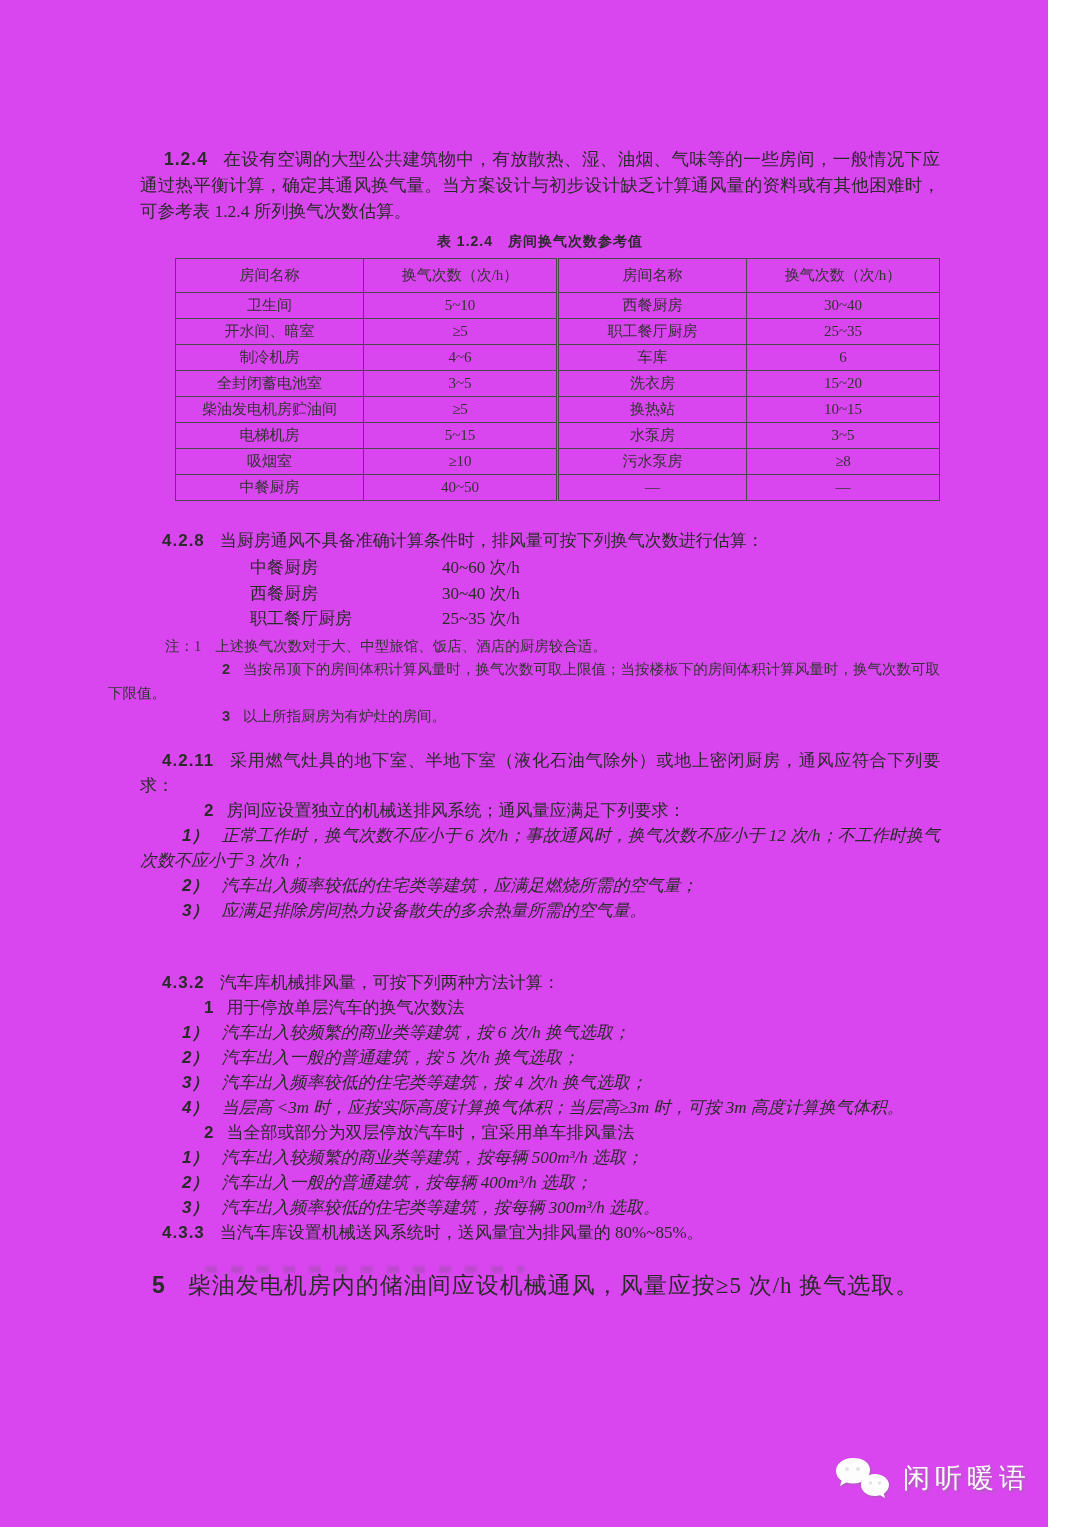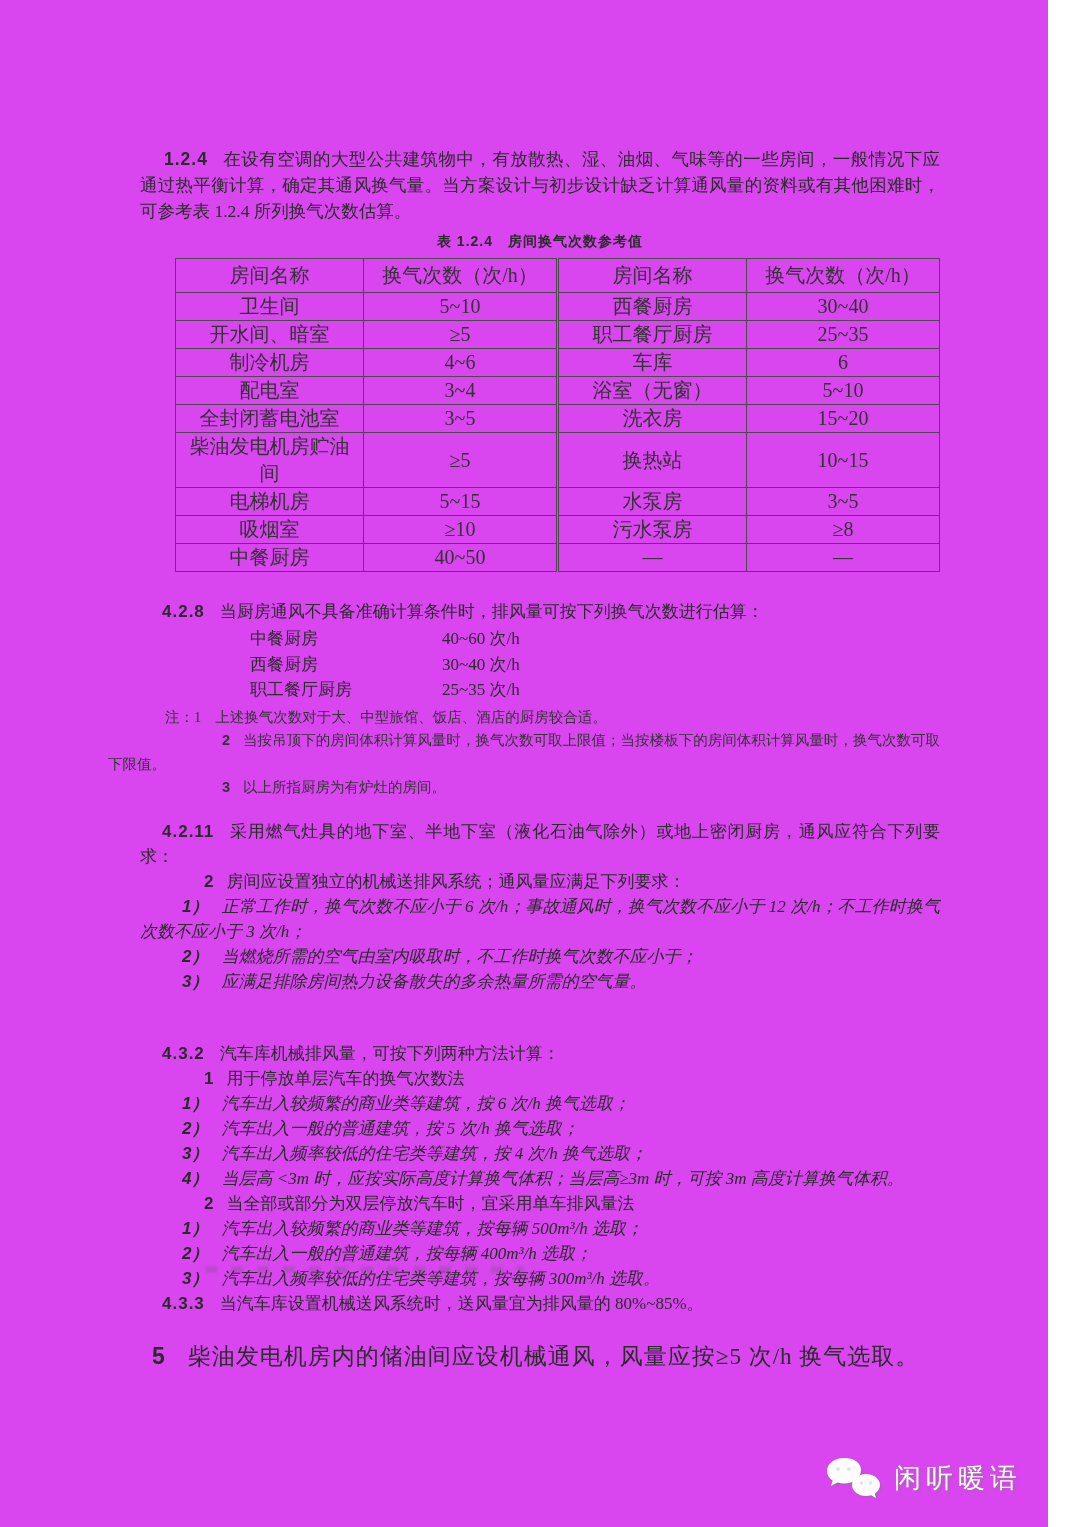--- a/index.html
+++ b/index.html
@@ -19,21 +19,21 @@
     margin:0;font-size:17.5px;line-height:26px;text-align:justify;text-indent:24px;
   }
   .hnum{font-weight:bold;margin-right:15px;font-family:"Liberation Sans","DejaVu Sans",sans-serif;letter-spacing:1px;}
   
   .tbl-title{
     margin-top:9px;text-align:center;font-weight:bold;font-size:14px;
     font-family:"Liberation Sans","DejaVu Sans",sans-serif;letter-spacing:1px;
   }
   table.ach{
     margin-top:7px;margin-left:35px;width:730px;border-collapse:collapse;
-    font-size:20px;table-layout:fixed;
+    font-size:15px;table-layout:fixed;
   }
   table.ach th,table.ach td{
     border:1px solid #4a4a4a;text-align:center;vertical-align:middle;
     padding:0 4px;font-weight:normal;color:#333;
   }
   table.ach th{height:33px;}
   table.ach td{height:25px;}
   table.ach{border:1.5px solid #3f3f3f;}
   table.ach .mid{border-left:3px double #4a4a4a;}
   
@@ -63,21 +63,21 @@
   }
   .p-big .hnum{margin-right:22px;}
   
   .smudge{
     position:absolute;left:205px;top:1266px;width:320px;height:7px;border-radius:4px;
     background:repeating-linear-gradient(90deg,rgba(90,90,90,0.22) 0 12px,rgba(0,0,0,0) 12px 26px);
     filter:blur(1.2px);
   }
   
   .watermark{
-    position:absolute;right:26px;bottom:27px;
+    position:absolute;right:17px;bottom:27px;
     display:flex;align-items:center;gap:12px;
   }
   .wm-logo{filter:drop-shadow(1.5px 1.5px 1.2px rgba(120,120,120,0.55));}
   .wm-text{
     font-family:"Liberation Sans","DejaVu Sans",sans-serif;
     font-size:27px;color:#fdfdfd;letter-spacing:5px;
     text-shadow:2px 2px 2px rgba(125,125,125,0.55);
     white-space:nowrap;
   }
 </style>
@@ -111,26 +111,20 @@
           <td>开水间、暗室</td>
             <td>≥5</td>
             <td class="mid">职工餐厅厨房</td>
             <td>25~35</td>
         </tr>
         <tr>
           <td>制冷机房</td>
             <td>4~6</td>
             <td class="mid">车库</td>
             <td>6</td>
-        </tr>
-        <tr>
-          <td>配电室</td>
-            <td>3~4</td>
-            <td class="mid">浴室（无窗）</td>
-            <td>5~10</td>
         </tr>
         <tr>
           <td>全封闭蓄电池室</td>
             <td>3~5</td>
             <td class="mid">洗衣房</td>
             <td>15~20</td>
         </tr>
         <tr>
           <td>柴油发电机房贮油间</td>
             <td>≥5</td>
@@ -174,21 +168,21 @@
 
     <div class="notes">
       <p class="note-p n1"><span class="nlabel">注：1</span><span>上述换气次数对于大、中型旅馆、饭店、酒店的厨房较合适。</span></p>
       <p class="note-p n2"><b class="inum">2</b><span>当按吊顶下的房间体积计算风量时，换气次数可取上限值；当按楼板下的房间体积计算风量时，换气次数可取下限值。</span></p>
       <p class="note-p n3"><b class="inum">3</b><span>以上所指厨房为有炉灶的房间。</span></p>
     </div>
 
     <p class="p-head m-4211"><b class="hnum">4.2.11</b><span>采用燃气灶具的地下室、半地下室（液化石油气除外）或地上密闭厨房，通风应符合下列要求：</span></p>
     <p class="item lvl1"><b class="inum">2</b><span>房间应设置独立的机械送排风系统；通风量应满足下列要求：</span></p>
     <p class="item lvl2"><b class="inum">1）</b><span>正常工作时，换气次数不应小于 6 次/h；事故通风时，换气次数不应小于 12 次/h；不工作时换气次数不应小于 3 次/h；</span></p>
-    <p class="item lvl2"><b class="inum">2）</b><span>当燃烧所需的空气由室内吸取时，不工作时换气次数不应小于；</span></p>
+    <p class="item lvl2"><b class="inum">2）</b><span>汽车出入频率较低的住宅类等建筑，应满足燃烧所需的空气量；</span></p>
     <p class="item lvl2"><b class="inum">3）</b><span>应满足排除房间热力设备散失的多余热量所需的空气量。</span></p>
 
     <p class="p-head m-432"><b class="hnum">4.3.2</b><span>汽车库机械排风量，可按下列两种方法计算：</span></p>
     <p class="item lvl1"><b class="inum">1</b><span>用于停放单层汽车的换气次数法</span></p>
     <p class="item lvl2"><b class="inum">1）</b><span>汽车出入较频繁的商业类等建筑，按 6 次/h 换气选取；</span></p>
     <p class="item lvl2"><b class="inum">2）</b><span>汽车出入一般的普通建筑，按 5 次/h 换气选取；</span></p>
     <p class="item lvl2"><b class="inum">3）</b><span>汽车出入频率较低的住宅类等建筑，按 4 次/h 换气选取；</span></p>
     <p class="item lvl2"><b class="inum">4）</b><span>当层高 &lt;3m 时，应按实际高度计算换气体积；当层高≥3m 时，可按 3m 高度计算换气体积。</span></p>
     <p class="item lvl1"><b class="inum">2</b><span>当全部或部分为双层停放汽车时，宜采用单车排风量法</span></p>
     <p class="item lvl2"><b class="inum">1）</b><span>汽车出入较频繁的商业类等建筑，按每辆 500m³/h 选取；</span></p>

